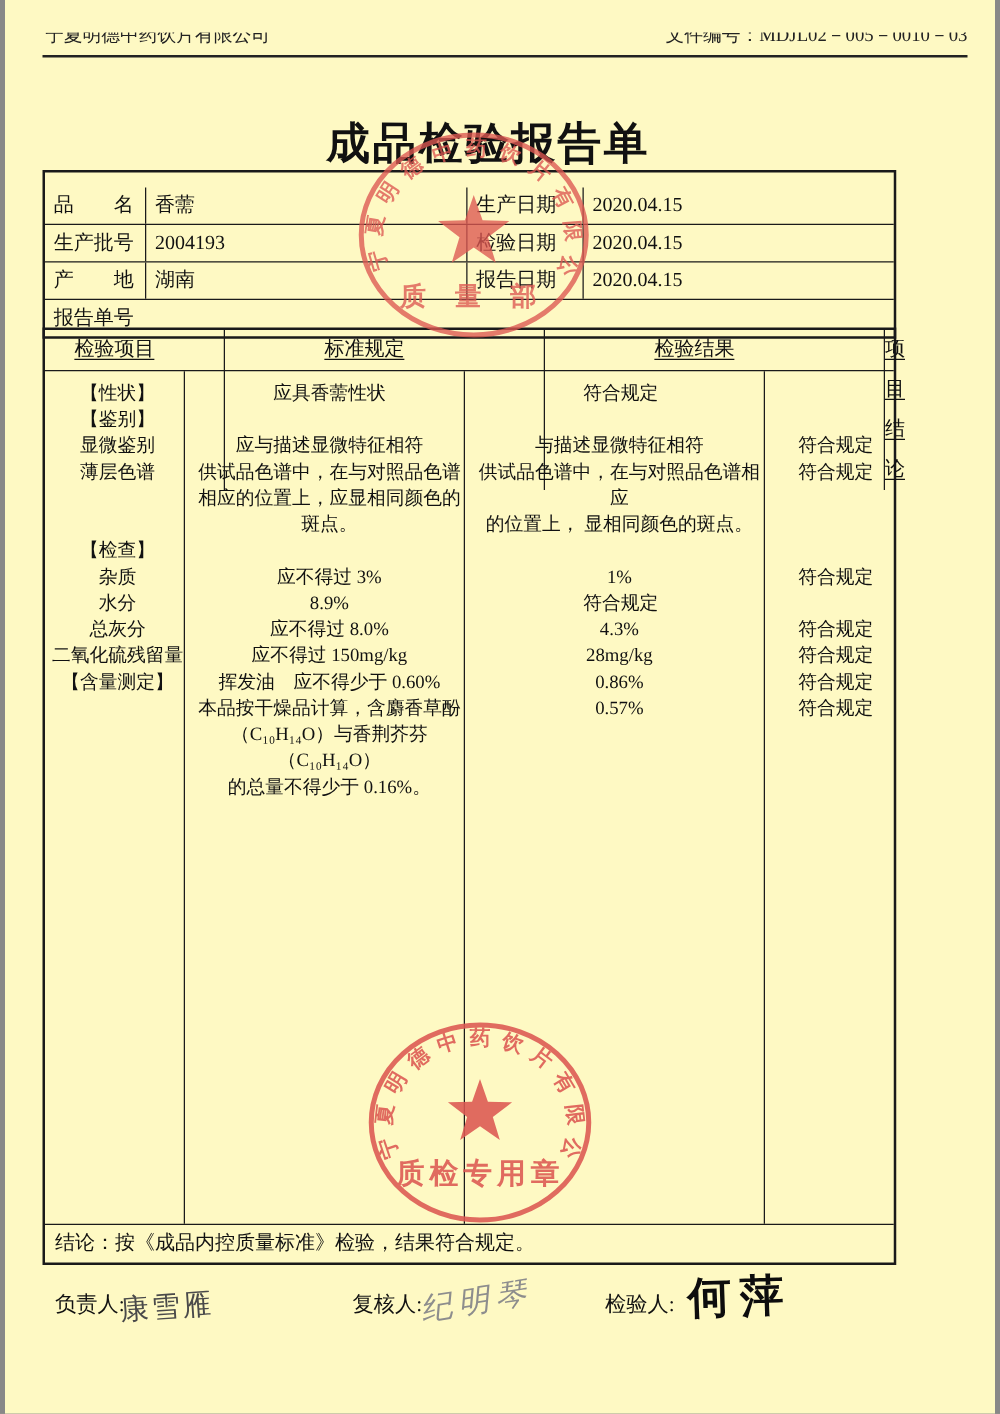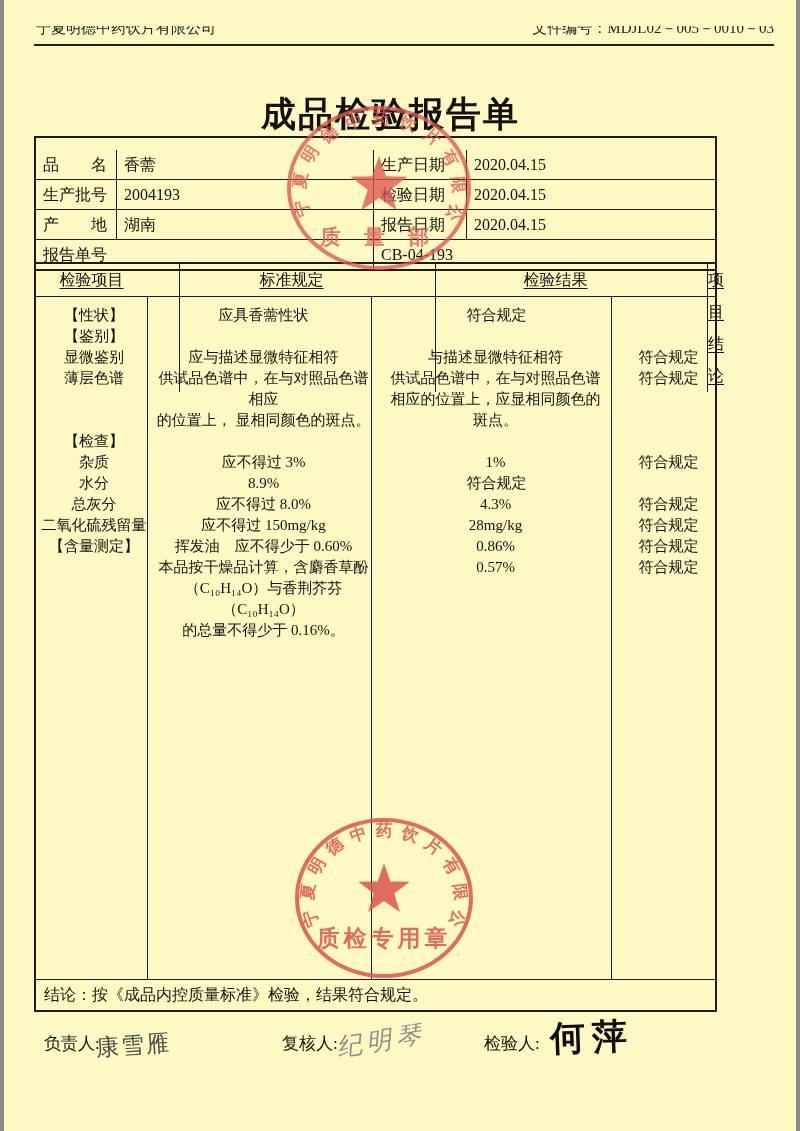--- a/index.html
+++ b/index.html
@@ -99,21 +99,20 @@
       <div class="ic">2020.04.15</div>
     </div>
     <div class="irow">
       <div class="ic">产　　地</div>
       <div class="ic">湖南</div>
       <div class="ic">报告日期</div>
       <div class="ic">2020.04.15</div>
     </div>
     <div class="irow wide">
       <div class="ic">报告单号</div>
-      <div class="ic">CB-04-193</div>
     </div>
   </div>
 
   <div class="main-table">
     <div class="mhead">
       <div class="hc"><span>检验项目</span></div>
       <div class="hc"><span>标准规定</span></div>
       <div class="hc"><span>检验结果</span></div>
       <div class="hc"><span>项目结论</span></div>
     </div>
@@ -134,25 +133,25 @@
             <div class="bc bc-conclusion"></div>
           </div>
           <div class="brow">
             <div class="bc bc-item">显微鉴别</div>
             <div class="bc bc-standard">应与描述显微特征相符</div>
             <div class="bc bc-result">与描述显微特征相符</div>
             <div class="bc bc-conclusion">符合规定</div>
           </div>
           <div class="brow">
             <div class="bc bc-item">薄层色谱</div>
-            <div class="bc bc-result">供试品色谱中，在与对照品色谱相应
-的位置上， 显相同颜色的斑点。</div>
             <div class="bc bc-standard">供试品色谱中，在与对照品色谱
 相应的位置上，应显相同颜色的
 斑点。</div>
+            <div class="bc bc-result">供试品色谱中，在与对照品色谱相应
+的位置上， 显相同颜色的斑点。</div>
             <div class="bc bc-conclusion">符合规定</div>
           </div>
           <div class="brow">
             <div class="bc bc-item">【检查】</div>
             <div class="bc bc-standard"></div>
             <div class="bc bc-result"></div>
             <div class="bc bc-conclusion"></div>
           </div>
           <div class="brow">
             <div class="bc bc-item">杂质</div>

